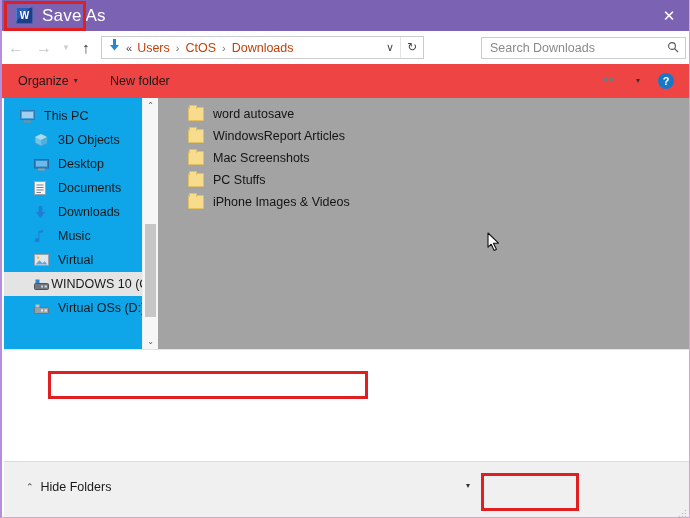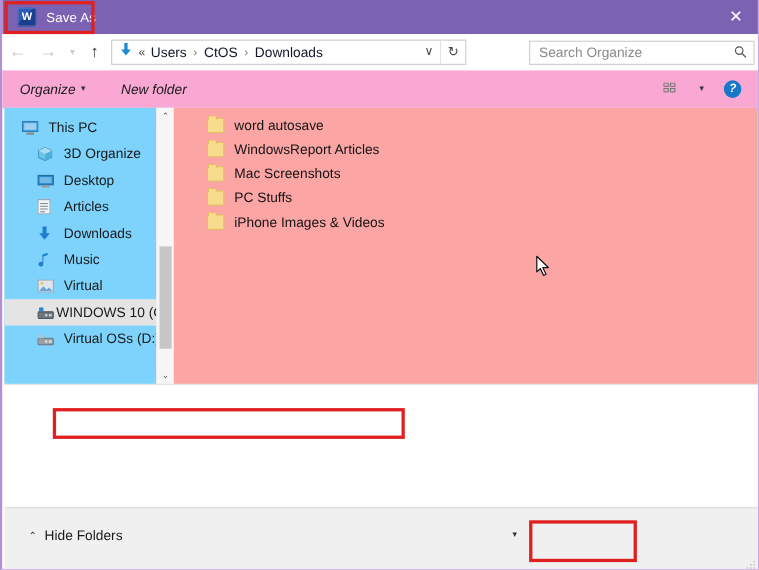--- a/index.html
+++ b/index.html
@@ -33,21 +33,21 @@
     width:17px;height:17px;border-radius:2px;
     background:linear-gradient(135deg,#2b5bb5 0%,#2b5bb5 42%,#1b3f8f 42%,#1b3f8f 100%);
     position:relative;display:block;
     box-shadow:inset 0 0 0 1px rgba(255,255,255,.18);
   }
   .word-icon::after{
     content:"W";position:absolute;left:0;right:0;top:0;bottom:0;
     color:#fff;font-size:10px;font-weight:bold;line-height:17px;text-align:center;
     font-family:"Liberation Sans",sans-serif;
   }
-  .title-text{color:#ffffff;font-size:12px;letter-spacing:.2px;}
+  .title-text{color:#ffffff;font-size:17px;letter-spacing:.2px;}
   .close-btn{
     position:absolute;right:0;top:0;width:46px;height:31px;
     color:#fff;font-size:15px;line-height:31px;text-align:center;font-weight:300;
   }
 
   
   .navbar{
     position:absolute;left:0;top:31px;width:688px;height:33px;
     background:#ffffff;display:flex;align-items:center;
   }
@@ -60,21 +60,21 @@
 
   .crumbbar{
     position:relative;margin-left:3px;width:323px;height:23px;
     border:1px solid #cccccc;background:#fff;display:flex;align-items:center;
     box-sizing:border-box;
   }
   .crumb-icon{
     width:24px;text-align:center;font-size:14px;color:#1e8ad6;line-height:21px;
   }
   .crumb-chevrons{color:#444;font-size:11px;padding:0 4px 0 0;}
-  .crumb{font-size:12.5px;color:#0f172a;padding:0 1px;}
+  .crumb{font-size:12.5px;color:#c2410c;padding:0 1px;}
   .crumb-sep{color:#777;font-size:11px;padding:0 5px;}
   .crumb-drop{
     position:absolute;right:22px;top:0;width:22px;height:21px;line-height:21px;
     text-align:center;font-size:11px;color:#4a4a4a;
   }
   .crumb-refresh{
     position:absolute;right:0;top:0;width:22px;height:21px;line-height:21px;
     text-align:center;font-size:12px;color:#4a4a4a;
     border-left:1px solid #e3e3e3;
   }
@@ -82,40 +82,40 @@
     position:absolute;left:479px;top:37px;width:205px;height:22px;
     border:1px solid #cccccc;background:#fff;box-sizing:border-box;
     display:flex;align-items:center;
   }
   .search-ph{padding-left:8px;color:#8a8a8a;font-size:12.5px;flex:1;}
   .search-icon{width:24px;text-align:center;color:#555;font-size:13px;}
 
   
   .cmdbar{
     position:absolute;left:0;top:64px;width:688px;height:34px;
-    background:#f9a8d4;border-bottom:1px solid #e6e6e6;font-style:italic;
+    background:#ef4444;border-bottom:1px solid #e6e6e6;
   }
   .cmd{
     position:absolute;top:0;height:34px;line-height:34px;font-size:12.5px;color:#1a1a1a;
   }
   .cmd-organize{left:16px;}
   .cmd-caret{font-size:8px;color:#333;padding-left:5px;vertical-align:2px;}
   .cmd-newfolder{left:108px;}
   .view-icon{
     position:absolute;right:72px;top:11px;width:15px;height:12px;
   }
   .view-caret{position:absolute;right:50px;top:0;height:34px;line-height:34px;font-size:8px;color:#333;}
   .help-icon{
     position:absolute;right:16px;top:9px;width:16px;height:16px;border-radius:50%;
     background:#1878c8;color:#fff;font-size:11px;font-weight:bold;line-height:16px;text-align:center;
   }
 
   
   .pane-left{
-    position:absolute;left:2px;top:98px;width:152px;height:251px;background:#7dd3fc;
+    position:absolute;left:2px;top:98px;width:152px;height:251px;background:#0ea5e9;
     overflow:hidden;
   }
   .tree{padding-top:6px;}
   .tree-item{
     height:24px;display:flex;align-items:center;padding-left:16px;font-size:12.5px;color:#1a1a1a;
     white-space:nowrap;
   }
   .tree-item.indent{padding-left:30px;}
   .tree-item.sel{background:#e4e4e4;}
   .ti-icon{width:22px;display:flex;align-items:center;justify-content:flex-start;}
@@ -123,21 +123,21 @@
 
   .sb{
     position:absolute;left:140px;top:98px;width:15px;height:251px;
     background:#f6f6f6;border-left:1px solid #ededed;
   }
   .sb-arrow{height:15px;line-height:15px;text-align:center;font-size:8px;color:#555;background:#f6f6f6;}
   .sb-arrow.bot{position:absolute;bottom:0;left:0;right:0;}
   .sb-thumb{position:absolute;left:2px;top:126px;width:11px;height:93px;background:#c6c6c6;}
 
   .pane-right{
-    position:absolute;left:156px;top:98px;width:531px;height:251px;background:#fca5a5;
+    position:absolute;left:156px;top:98px;width:531px;height:251px;background:#a3a3a3;
   }
   .file-list{padding-top:5px;}
   .file-row{
     height:22px;display:flex;align-items:center;padding-left:30px;font-size:12.5px;color:#141414;
   }
   .folder-ic{
     width:14px;height:12px;margin-right:9px;position:relative;flex:none;
     background:#f8dc8e;border:1px solid #e2bf62;border-radius:1px;
   }
   .folder-ic::before{
@@ -211,21 +211,21 @@
       <span class="crumb-sep">›</span>
       <span class="crumb">CtOS</span>
       <span class="crumb-sep">›</span>
       <span class="crumb">Downloads</span>
       <span class="crumb-drop">∨</span>
       <span class="crumb-refresh">↻</span>
     </div>
   </div>
 
   <div class="searchbox">
-    <span class="search-ph">Search Organize</span>
+    <span class="search-ph">Search Downloads</span>
     <span class="search-icon">
       <svg width="12" height="12" viewBox="0 0 12 12" aria-hidden="true">
         <circle cx="5" cy="5" r="3.4" fill="none" stroke="#555" stroke-width="1.1"></circle>
         <line x1="7.6" y1="7.6" x2="11" y2="11" stroke="#555" stroke-width="1.1"></line>
       </svg>
     </span>
   </div>
 
   <div class="cmdbar">
     <div class="cmd cmd-organize"><span>Organize</span><span class="cmd-caret">▾</span></div>
@@ -257,21 +257,21 @@
       </div>
 
       <div class="tree-item indent">
         <span class="ti-icon">
           <svg width="14" height="14" viewBox="0 0 14 14" aria-hidden="true">
             <path d="M7 1l6 3v6l-6 3-6-3V4z" fill="#6fc4e8" stroke="#3f9fcc"></path>
             <path d="M7 1l6 3-6 3-6-3z" fill="#a8dcf2"></path>
             <path d="M7 7v6l6-3V4z" fill="#4fb0dd"></path>
           </svg>
         </span>
-        <span class="ti-label">3D Organize</span>
+        <span class="ti-label">3D Objects</span>
       </div>
 
       <div class="tree-item indent">
         <span class="ti-icon">
           <svg width="15" height="13" viewBox="0 0 15 13" aria-hidden="true">
             <rect x="0.5" y="1.5" width="14" height="8.5" fill="#2f86c8" stroke="#226ba3"></rect>
             <rect x="2" y="3" width="11" height="5.5" fill="#6fb9e8"></rect>
             <rect x="4" y="10.5" width="7" height="2" fill="#9a9a9a"></rect>
           </svg>
         </span>
@@ -281,21 +281,21 @@
       <div class="tree-item indent">
         <span class="ti-icon">
           <svg width="12" height="14" viewBox="0 0 12 14" aria-hidden="true">
             <rect x="0.5" y="0.5" width="11" height="13" fill="#f2f4f6" stroke="#9aa3ab"></rect>
             <line x1="2.5" y1="4" x2="9.5" y2="4" stroke="#7a8690"></line>
             <line x1="2.5" y1="6.5" x2="9.5" y2="6.5" stroke="#7a8690"></line>
             <line x1="2.5" y1="9" x2="9.5" y2="9" stroke="#7a8690"></line>
             <line x1="2.5" y1="11.5" x2="7" y2="11.5" stroke="#7a8690"></line>
           </svg>
         </span>
-        <span class="ti-label">Articles</span>
+        <span class="ti-label">Documents</span>
       </div>
 
       <div class="tree-item indent">
         <span class="ti-icon">
           <svg width="13" height="14" viewBox="0 0 13 14" aria-hidden="true">
             <path d="M4.7 1h3.6v6h3L6.5 13 1.7 7h3z" fill="#1e7fd0"></path>
           </svg>
         </span>
         <span class="ti-label">Downloads</span>
       </div>

